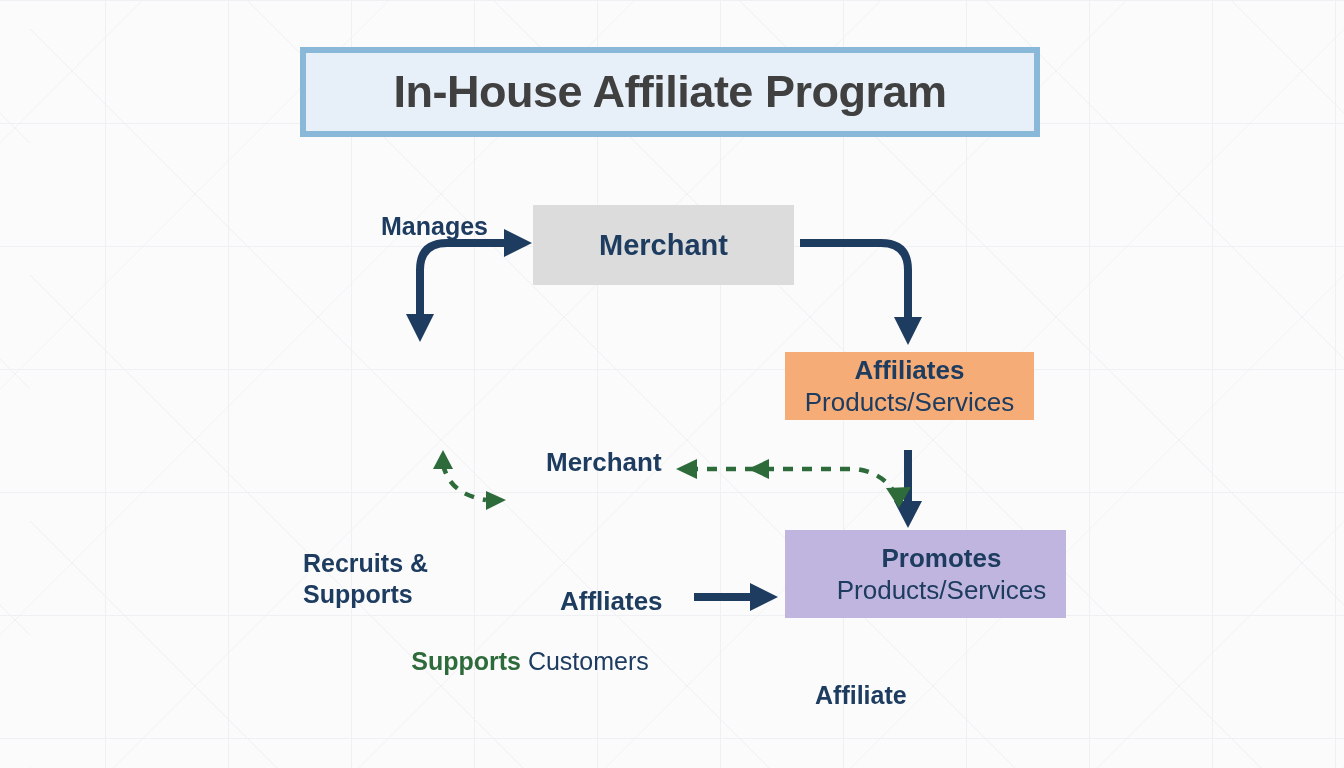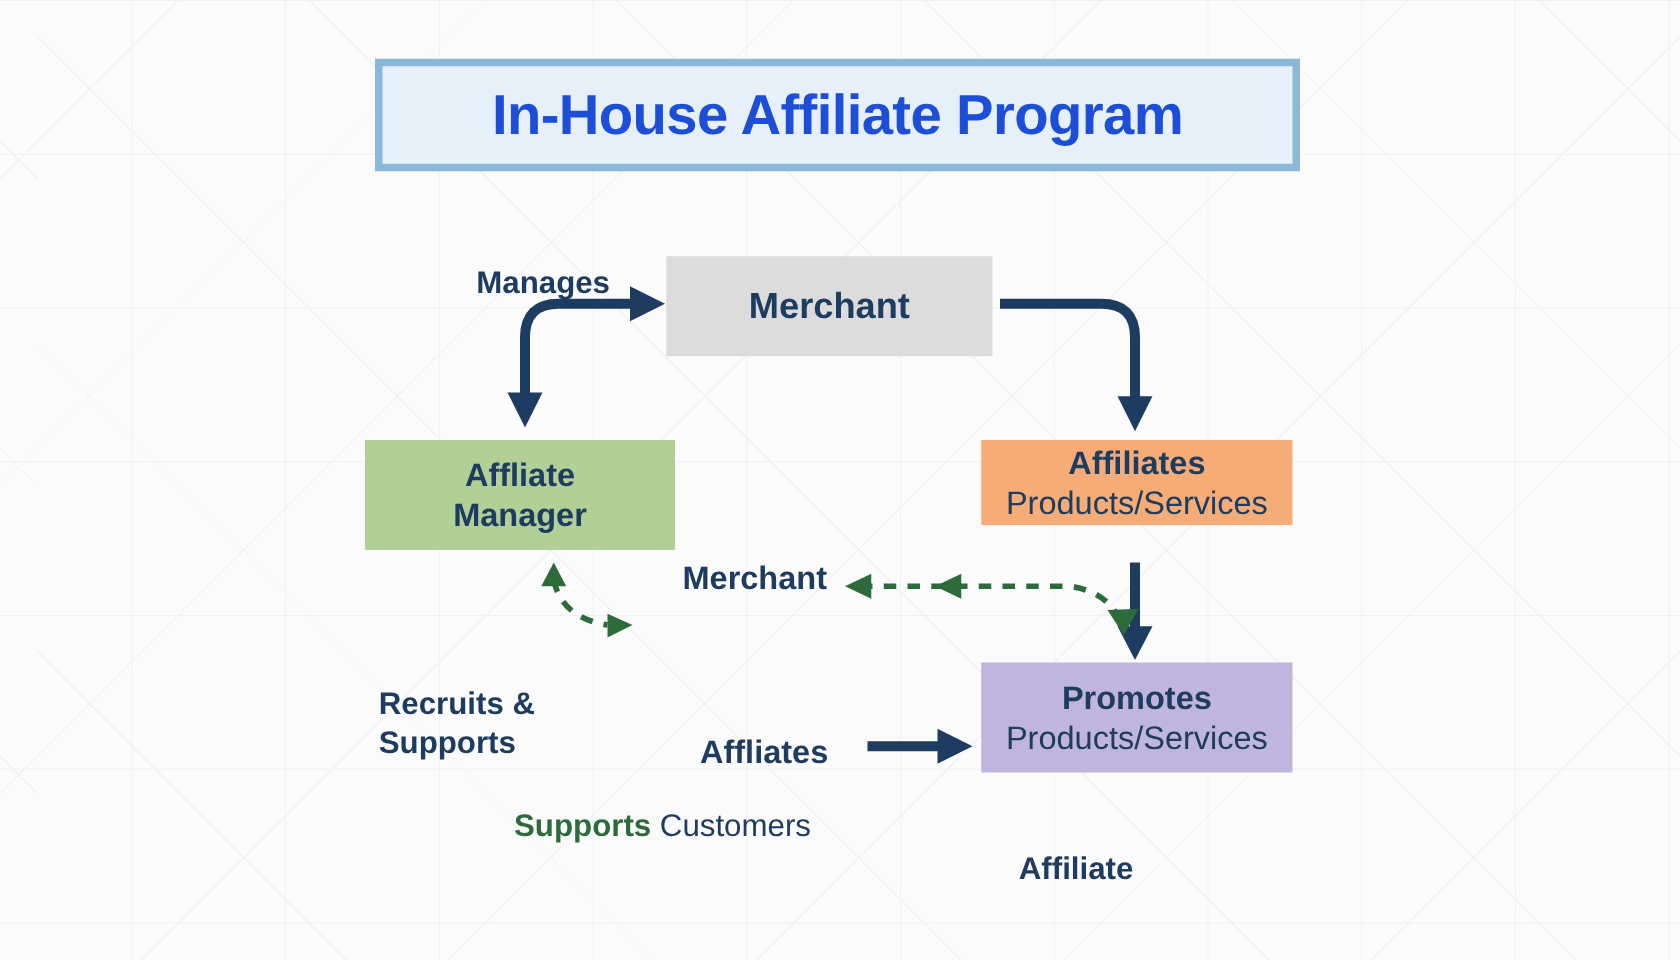--- a/index.html
+++ b/index.html
@@ -14,26 +14,26 @@
       repeating-linear-gradient(-45deg, rgba(228,231,236,.45) 0 1px, transparent 1px 174px);
     background-size:123px 123px,123px 123px,auto,auto;
     background-position:0 0,105px 0,30px 0,0 0;
   }
   .box{position:absolute;display:flex;flex-direction:column;align-items:center;justify-content:center;
        text-align:center;color:#1d3c60;line-height:1.25;}
   .box .bold{font-weight:700;}
   .title-box{
     left:300px;top:47px;width:740px;height:90px;
     background:#e7f0f9;border:6px solid #8ab8d8;box-sizing:border-box;
-    font-size:45px;font-weight:700;letter-spacing:-0.5px;color:#1d4ed8;
+    font-size:45px;font-weight:700;letter-spacing:-0.5px;color:#404040;
   }
   .merchant-box{left:533px;top:205px;width:261px;height:80px;background:#dcdcdc;font-size:29px;}
   .manager-box{left:292px;top:352px;width:248px;height:88px;background:#b2cf96;font-size:26px;}
   .affiliates-box{left:785px;top:352px;width:249px;height:68px;background:#f5ac76;font-size:26px;}
-  .promotes-box{left:785px;top:530px;width:249px;height:88px;background:#bfb5de;font-size:26px;}
+  .promotes-box{left:785px;top:530px;width:249px;height:88px;background:#bfb5de;font-size:26px;padding-left:32px;}
   .lbl{position:absolute;white-space:nowrap;color:#1d3c60;font-weight:700;font-size:25px;line-height:1.25;}
   .lbl-green{color:#2e6b3a;}
   .lbl-manages{left:381px;top:211px;}
   .lbl-merchant-flow{left:546px;top:446px;font-size:26px;}
   .lbl-commission-flow{left:508px;top:484px;font-size:26px;}
   .lbl-recruits{left:303px;top:548px;}
   .lbl-affliates{left:560px;top:585px;font-size:26px;}
   .lbl-supports-block{left:400px;top:645px;width:260px;text-align:center;white-space:normal;font-weight:500;font-size:25px;line-height:1.3;}
   .lbl-supports-block .supports{color:#2e6b3a;font-weight:700;}
   .lbl-customers{left:815px;top:680px;font-size:25px;}
@@ -82,24 +82,20 @@
   </svg>
 
   <div class="box title-box">
     <span>In-House Affiliate Program</span>
   </div>
 
   <div class="box merchant-box">
     <span class="bold">Merchant</span>
   </div>
 
-  <div class="box manager-box">
-    <span class="bold">Affliate</span>
-    <span class="bold">Manager</span>
-  </div>
 
   <div class="box affiliates-box">
     <span class="bold">Affiliates</span>
     <span>Products/Services</span>
   </div>
 
   <div class="box promotes-box">
     <span class="bold">Promotes</span>
     <span>Products/Services</span>
   </div>

